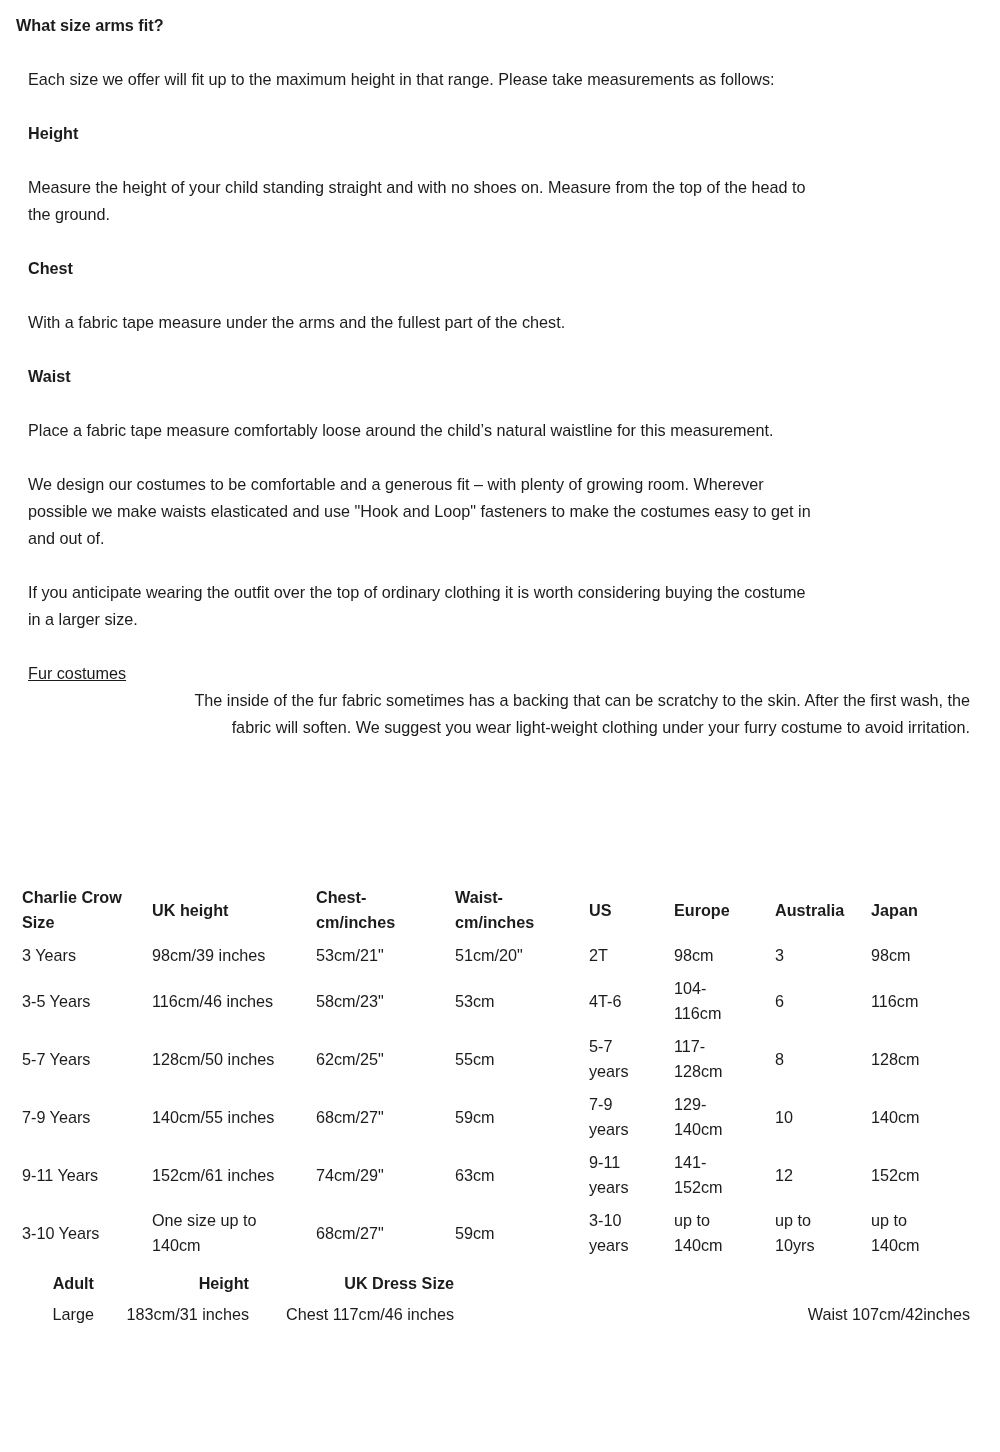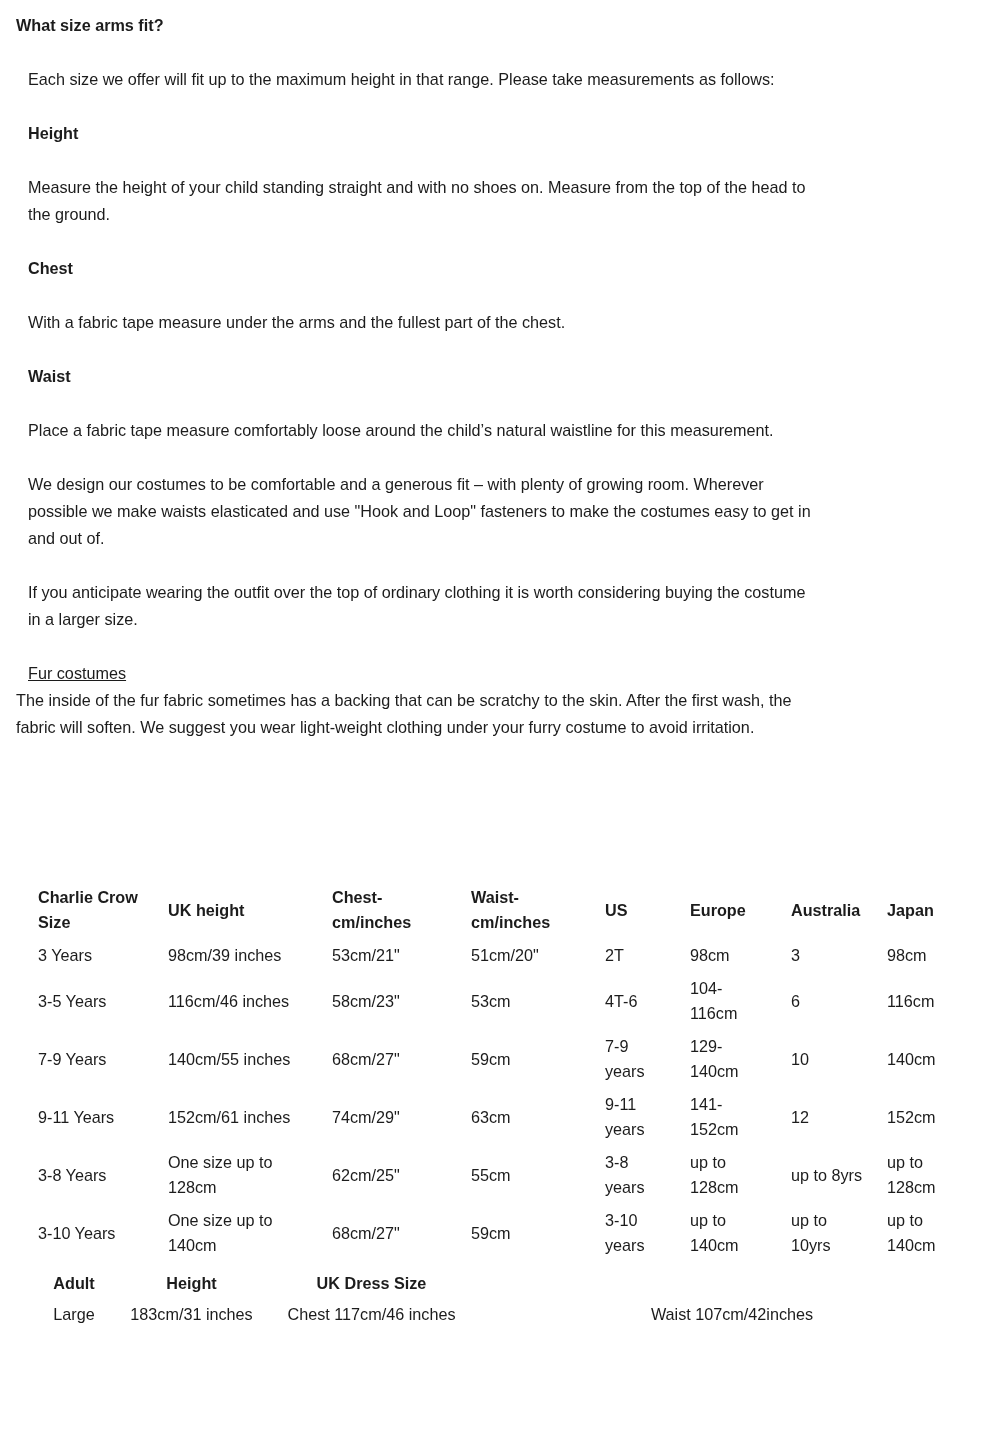--- a/index.html
+++ b/index.html
@@ -20,40 +20,40 @@
     white-space: pre-line;
     margin-bottom: 27px;
     margin-left: 12px;
   }
   .heading { font-weight: bold; }
   .title { font-weight: bold; margin-bottom: 27px; }
   .fur-heading {
     text-decoration: underline;
     margin-bottom: 0;
   }
-  .fur-body { white-space: pre-line; margin-bottom: 4px; }
+  .fur-body { white-space: pre-line; margin-bottom: 4px; text-align: right; }
 
   table {
     border-collapse: collapse;
     table-layout: fixed;
-    margin-left: 22px;
+    margin-left: 6px;
   }
   #size-table { margin-top: 140px; width: 956px; line-height: 25px; }
   #size-table th, #size-table td {
     text-align: left;
     vertical-align: middle;
     font-weight: normal;
     padding: 4px 8px 4px 0;
     white-space: pre-line;
   }
   #size-table th { font-weight: bold; }
 
   #adult-table { margin-top: 6px; width: 956px; line-height: 27px; }
   #adult-table th, #adult-table td {
-    text-align: center;
+    text-align: right;
     vertical-align: middle;
     font-weight: normal;
     padding: 2px 8px 2px 0;
     white-space: pre-line;
   }
   #adult-table th { font-weight: bold; }
 </style>
 </head>
 <body>
 
@@ -124,20 +124,32 @@
         <td>116cm/46 inches</td>
         <td>58cm/23"</td>
         <td>53cm</td>
         <td>4T-6</td>
         <td>104-
 116cm</td>
         <td>6</td>
         <td>116cm</td>
       </tr>
       <tr>
+        <td>5-7 Years</td>
+        <td>128cm/50 inches</td>
+        <td>62cm/25"</td>
+        <td>55cm</td>
+        <td>5-7
+years</td>
+        <td>117-
+128cm</td>
+        <td>8</td>
+        <td>128cm</td>
+      </tr>
+      <tr>
         <td>7-9 Years</td>
         <td>140cm/55 inches</td>
         <td>68cm/27"</td>
         <td>59cm</td>
         <td>7-9
 years</td>
         <td>129-
 140cm</td>
         <td>10</td>
         <td>140cm</td>
@@ -146,34 +158,20 @@
         <td>9-11 Years</td>
         <td>152cm/61 inches</td>
         <td>74cm/29"</td>
         <td>63cm</td>
         <td>9-11
 years</td>
         <td>141-
 152cm</td>
         <td>12</td>
         <td>152cm</td>
-      </tr>
-      <tr>
-        <td>3-8 Years</td>
-        <td>One size up to
-128cm</td>
-        <td>62cm/25"</td>
-        <td>55cm</td>
-        <td>3-8
-years</td>
-        <td>up to
-128cm</td>
-        <td>up to 8yrs</td>
-        <td>up to
-128cm</td>
       </tr>
       <tr>
         <td>3-10 Years</td>
         <td>One size up to
 140cm</td>
         <td>68cm/27"</td>
         <td>59cm</td>
         <td>3-10
 years</td>
         <td>up to

